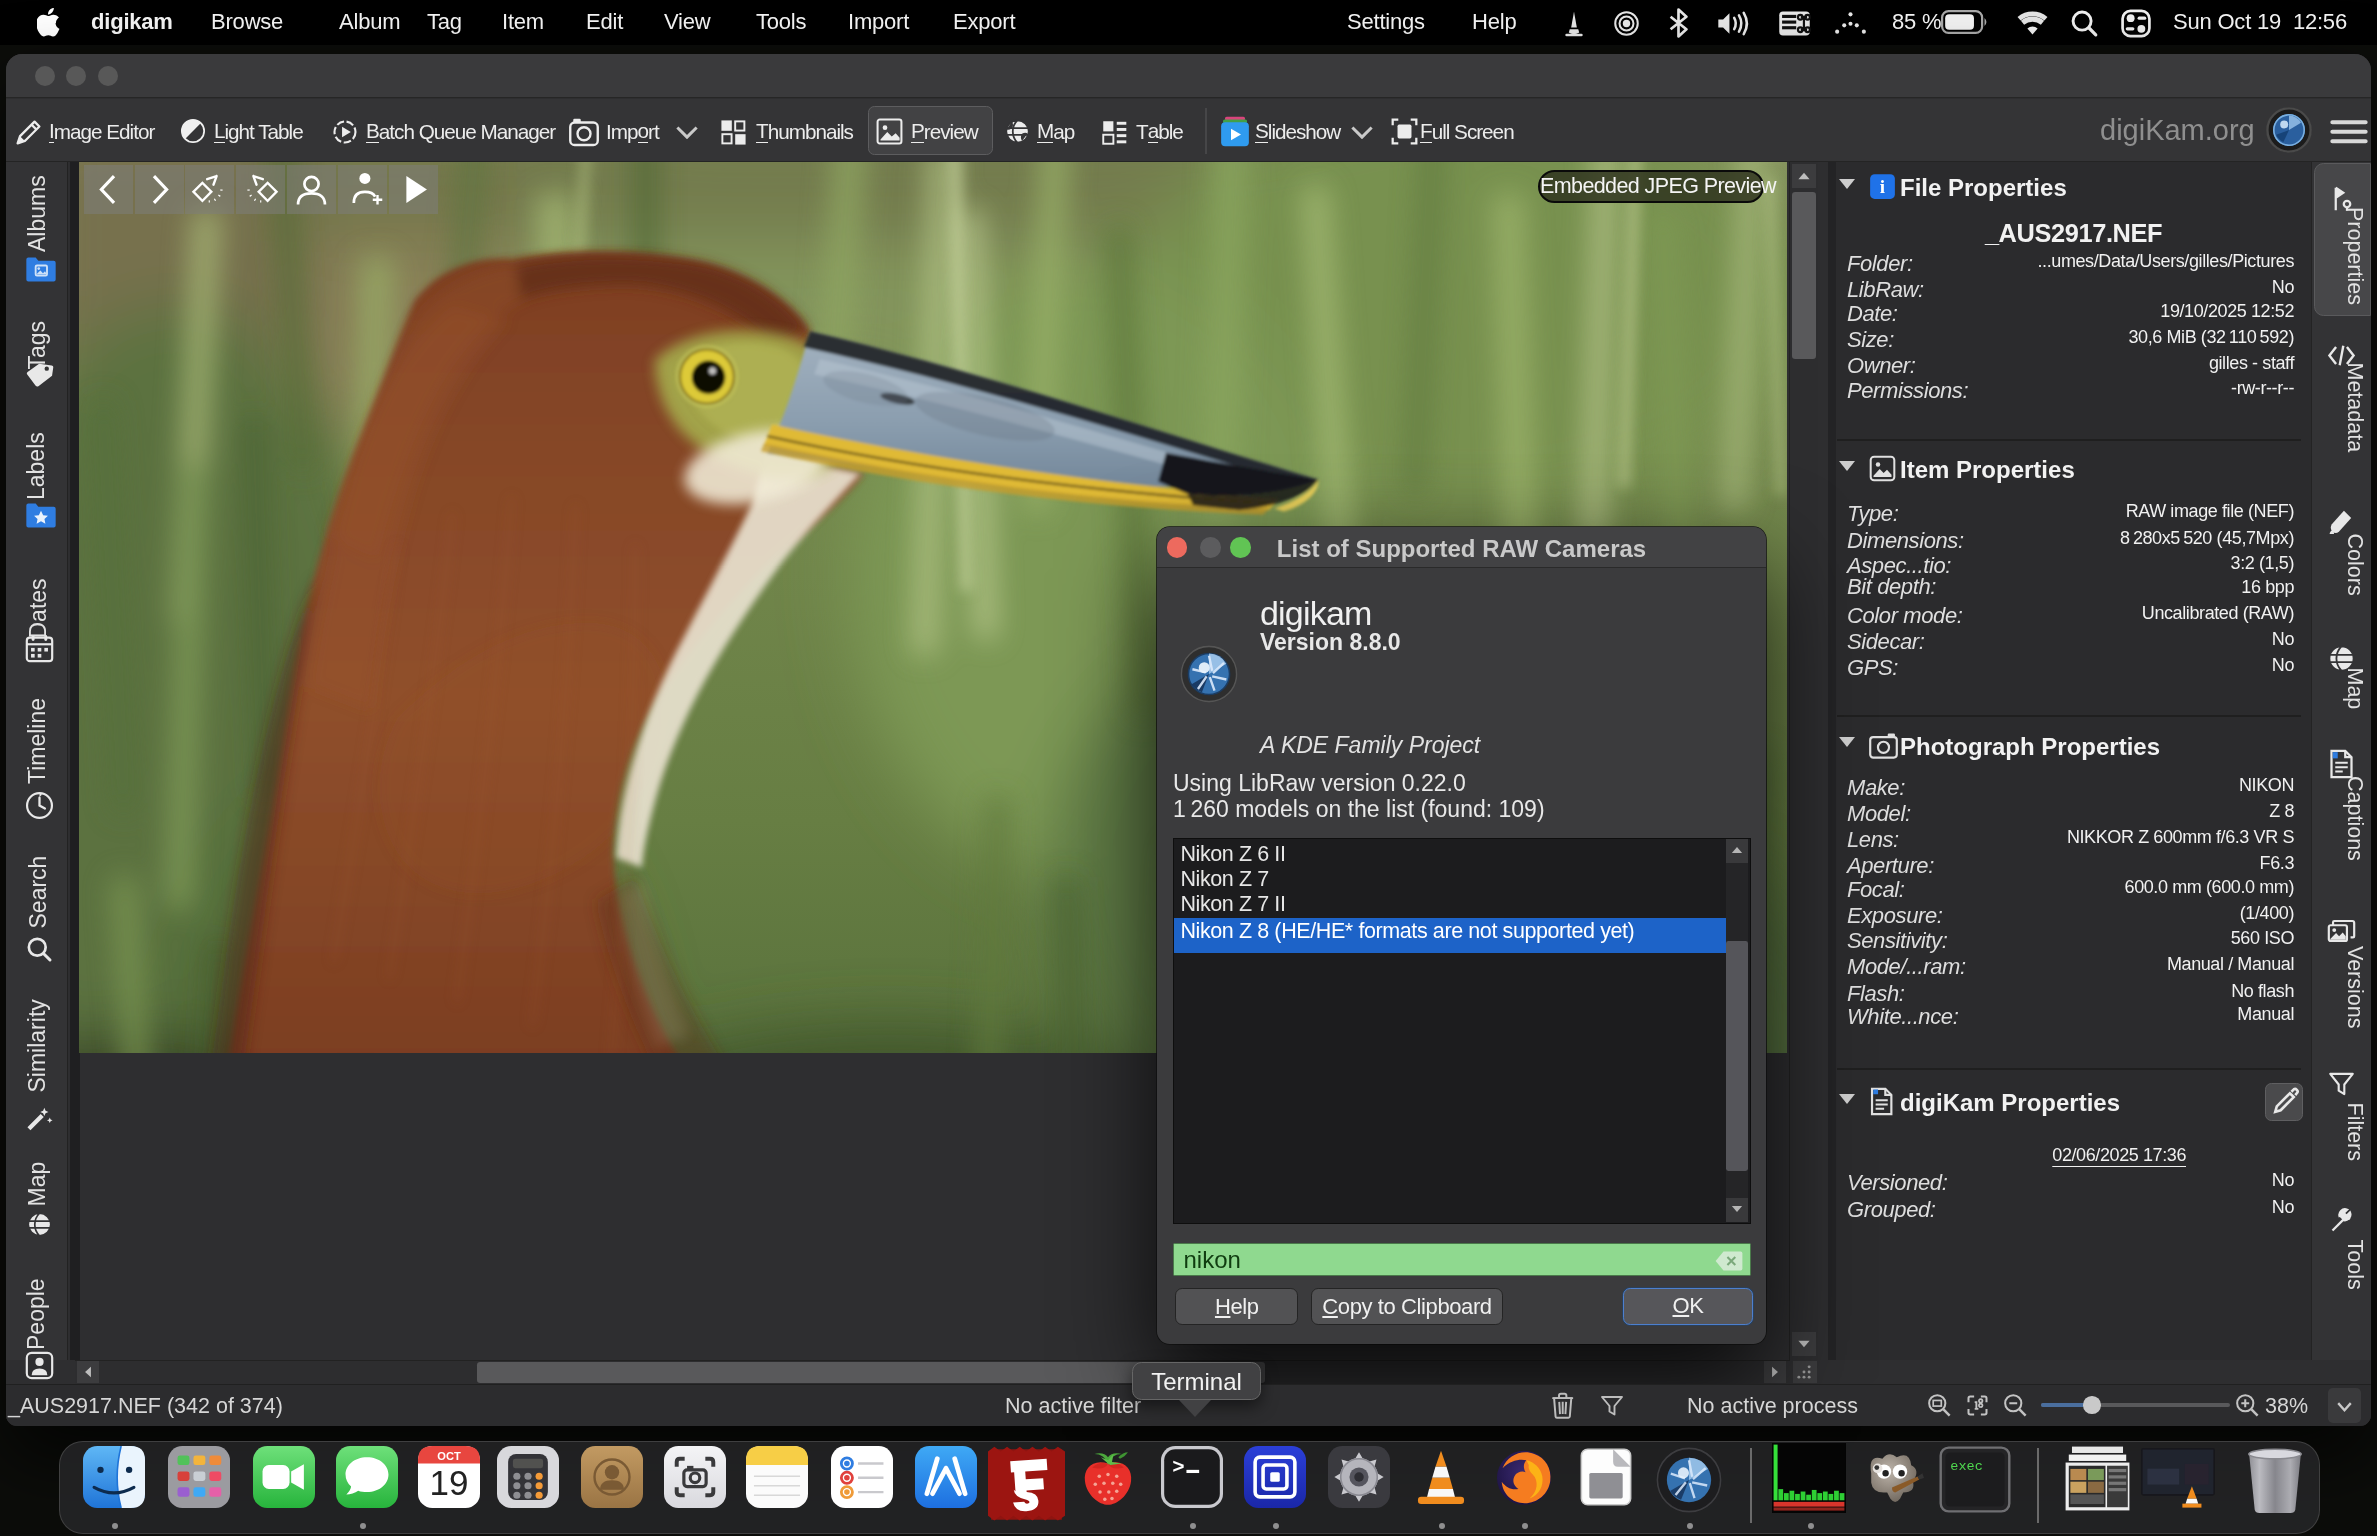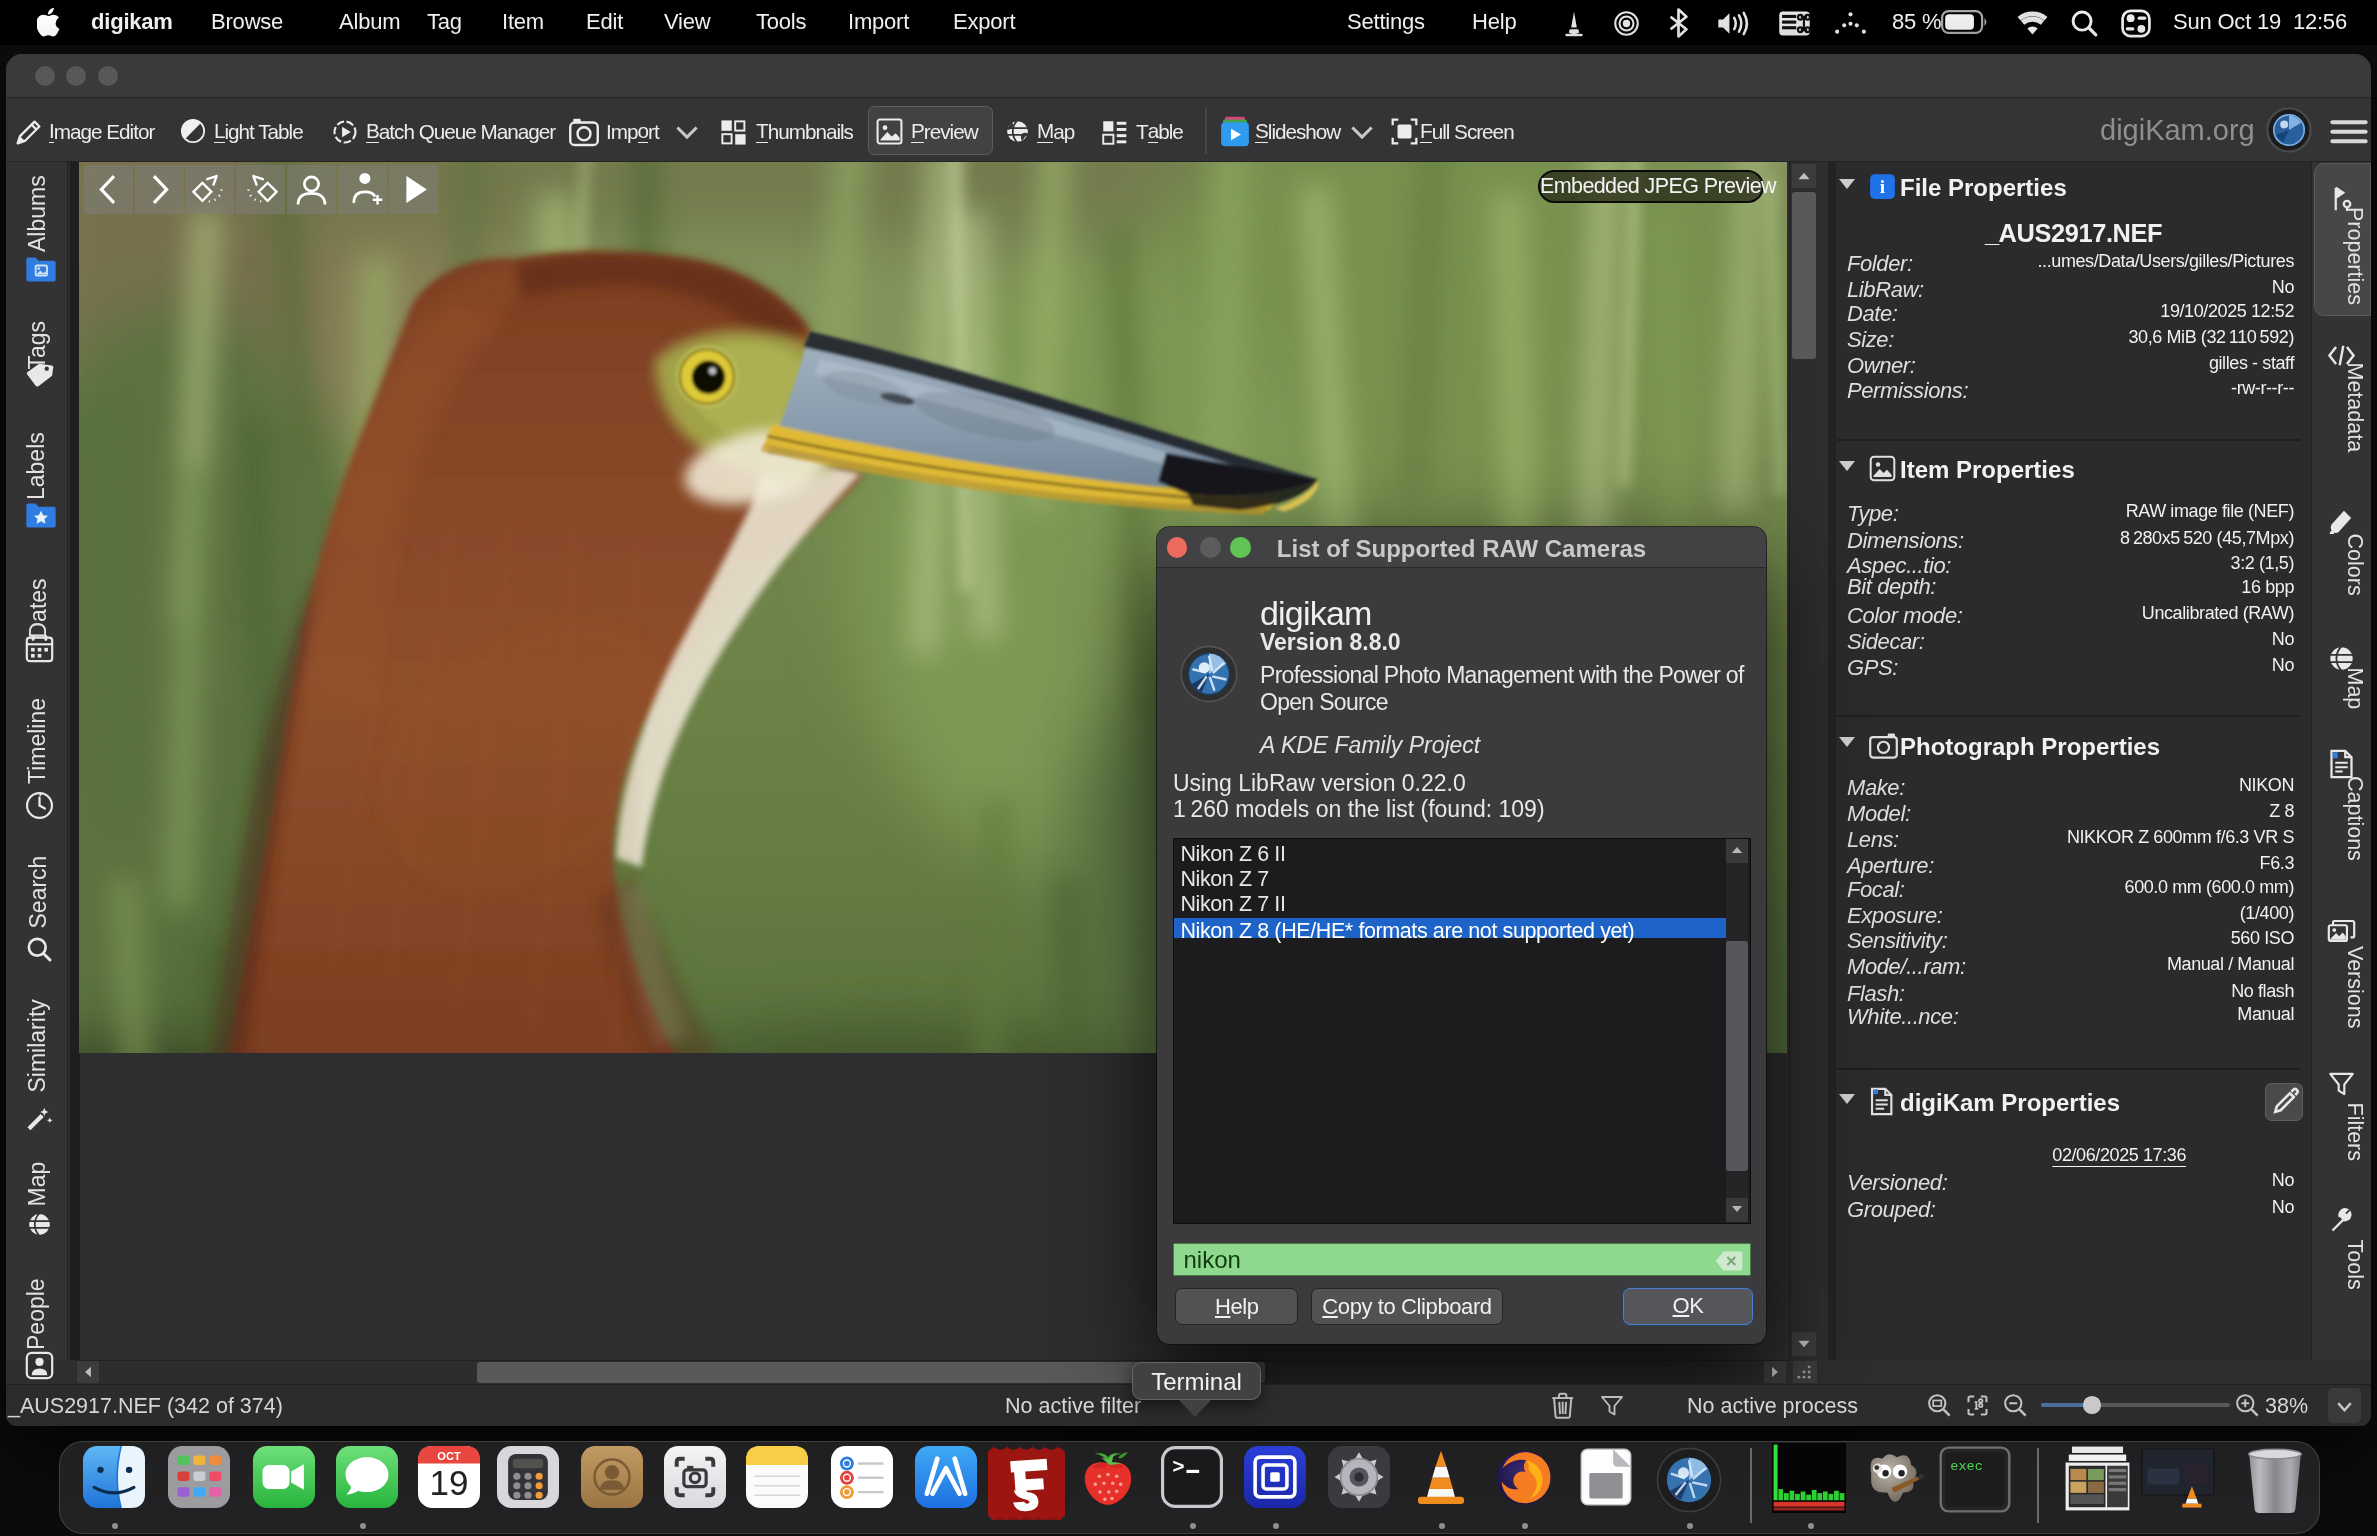--- a/index.html
+++ b/index.html
@@ -696,27 +696,26 @@
         <circle cx="38" cy="38" r="35" fill="none" stroke="#555" stroke-width="2"></circle>
         <circle cx="38" cy="38" r="26" fill="#3572b0"></circle>
         <circle cx="38" cy="38" r="26" fill="none" stroke="#1b3c62" stroke-width="2"></circle>
         <path d="M38 12 a26 26 0 0 1 22 13 L38 38 Z" fill="#a8cdf0" opacity=".85"></path>
         <path d="M16 51 a26 26 0 0 0 13 10 L38 38 Z" fill="#16345c" opacity=".9"></path>
         <g stroke="#dceafc" stroke-width="3" opacity=".9">
           <path d="M38 15 L42 34 M57 24 L43 37 M60 45 L42 41 M45 59 L39 42 M24 57 L35 41 M17 32 L34 36"></path>
         </g>
         <circle cx="32" cy="30" r="7" fill="#e8f2fc" opacity=".95"></circle>
       </svg>
-  <div class="abs" style="left:103px;top:135px;font-size:23px;line-height:27px;color:#e8e8e8;white-space:nowrap;letter-spacing:-0.7px">Professional Photo Management with the Power of<br>Open Source</div>
   <div class="abs" style="left:103px;top:205px;font-size:23px;font-style:italic;color:#e2e2e2">A KDE Family Project</div>
   <div class="abs" style="left:16px;top:243px;font-size:23px">Using LibRaw version 0.22.0</div>
   <div class="abs" style="left:16px;top:269px;font-size:23px">1 260 models on the list (found: 109)</div>
   <div class="abs" style="left:16px;top:311px;width:578px;height:386px;background:#1c1c1e;border:1.6px solid #0e0e0e">
     <div class="abs" style="left:6.4px;top:3.2px;font-size:21.5px;line-height:25px;color:#e6e6e6;white-space:nowrap;letter-spacing:-0.4px">Nikon Z 6 II<br>Nikon Z 7<br>Nikon Z 7 II</div>
-    <div class="abs" style="left:0;top:79px;width:552px;height:20px;background:#1d63c8">
+    <div class="abs" style="left:0;top:79px;width:552px;height:35px;background:#1d63c8">
           <span style="position:absolute;left:6.4px;top:0.8px;font-size:21.5px;color:#fff;white-space:nowrap;letter-spacing:-0.4px">Nikon Z 8 (HE/HE* formats are not supported yet)</span>
         </div>
     <div class="abs" style="left:552px;top:0;width:22px;height:383px;background:#252527"></div>
     <div class="abs" style="left:552px;top:0;width:22px;height:24px;background:#39393b"><svg width="22" height="22" viewBox="0 0 30 30">
             <path d="M8 19 L15 11 L22 19" fill="#b5b5b5"></path>
           </svg></div>
     <div class="abs" style="left:552px;top:102px;width:22px;height:230px;background:#55555a;border-radius:2.4px"></div>
     <div class="abs" style="left:552px;top:359px;width:22px;height:24px;background:#39393b"><svg width="22" height="22" viewBox="0 0 30 30">
             <path d="M8 11 L15 19 L22 11" fill="#b5b5b5"></path>
           </svg></div>

